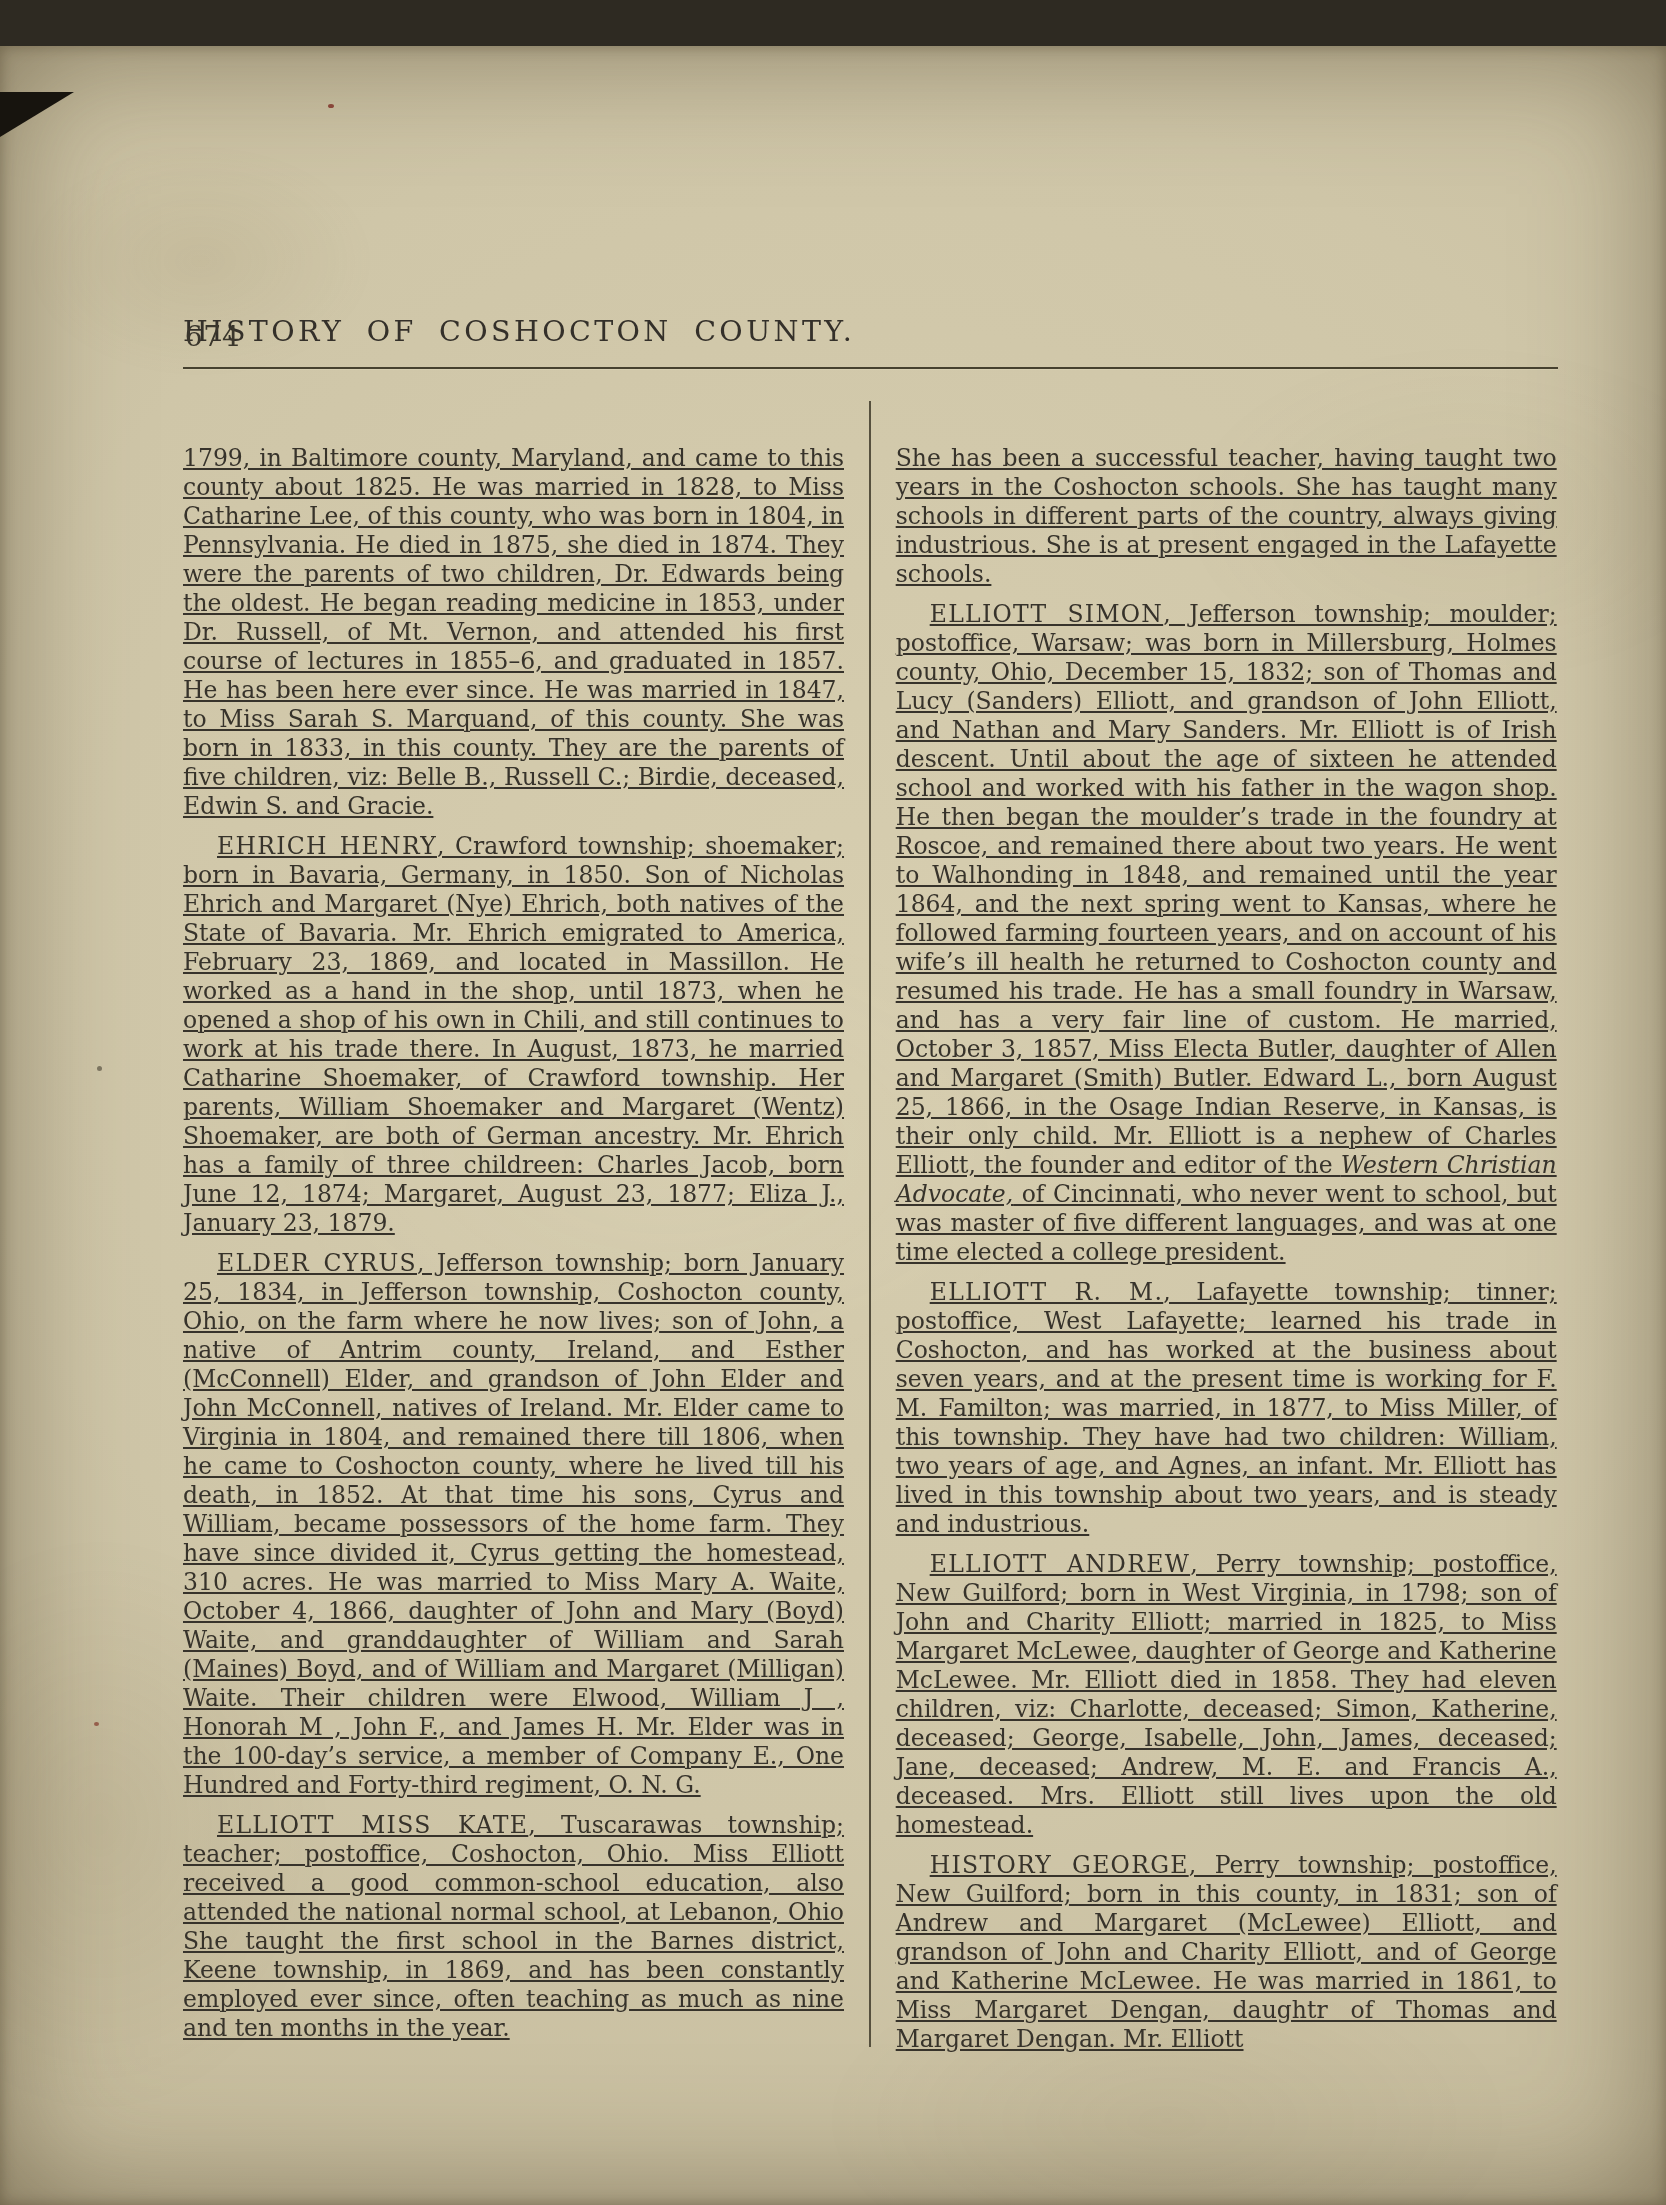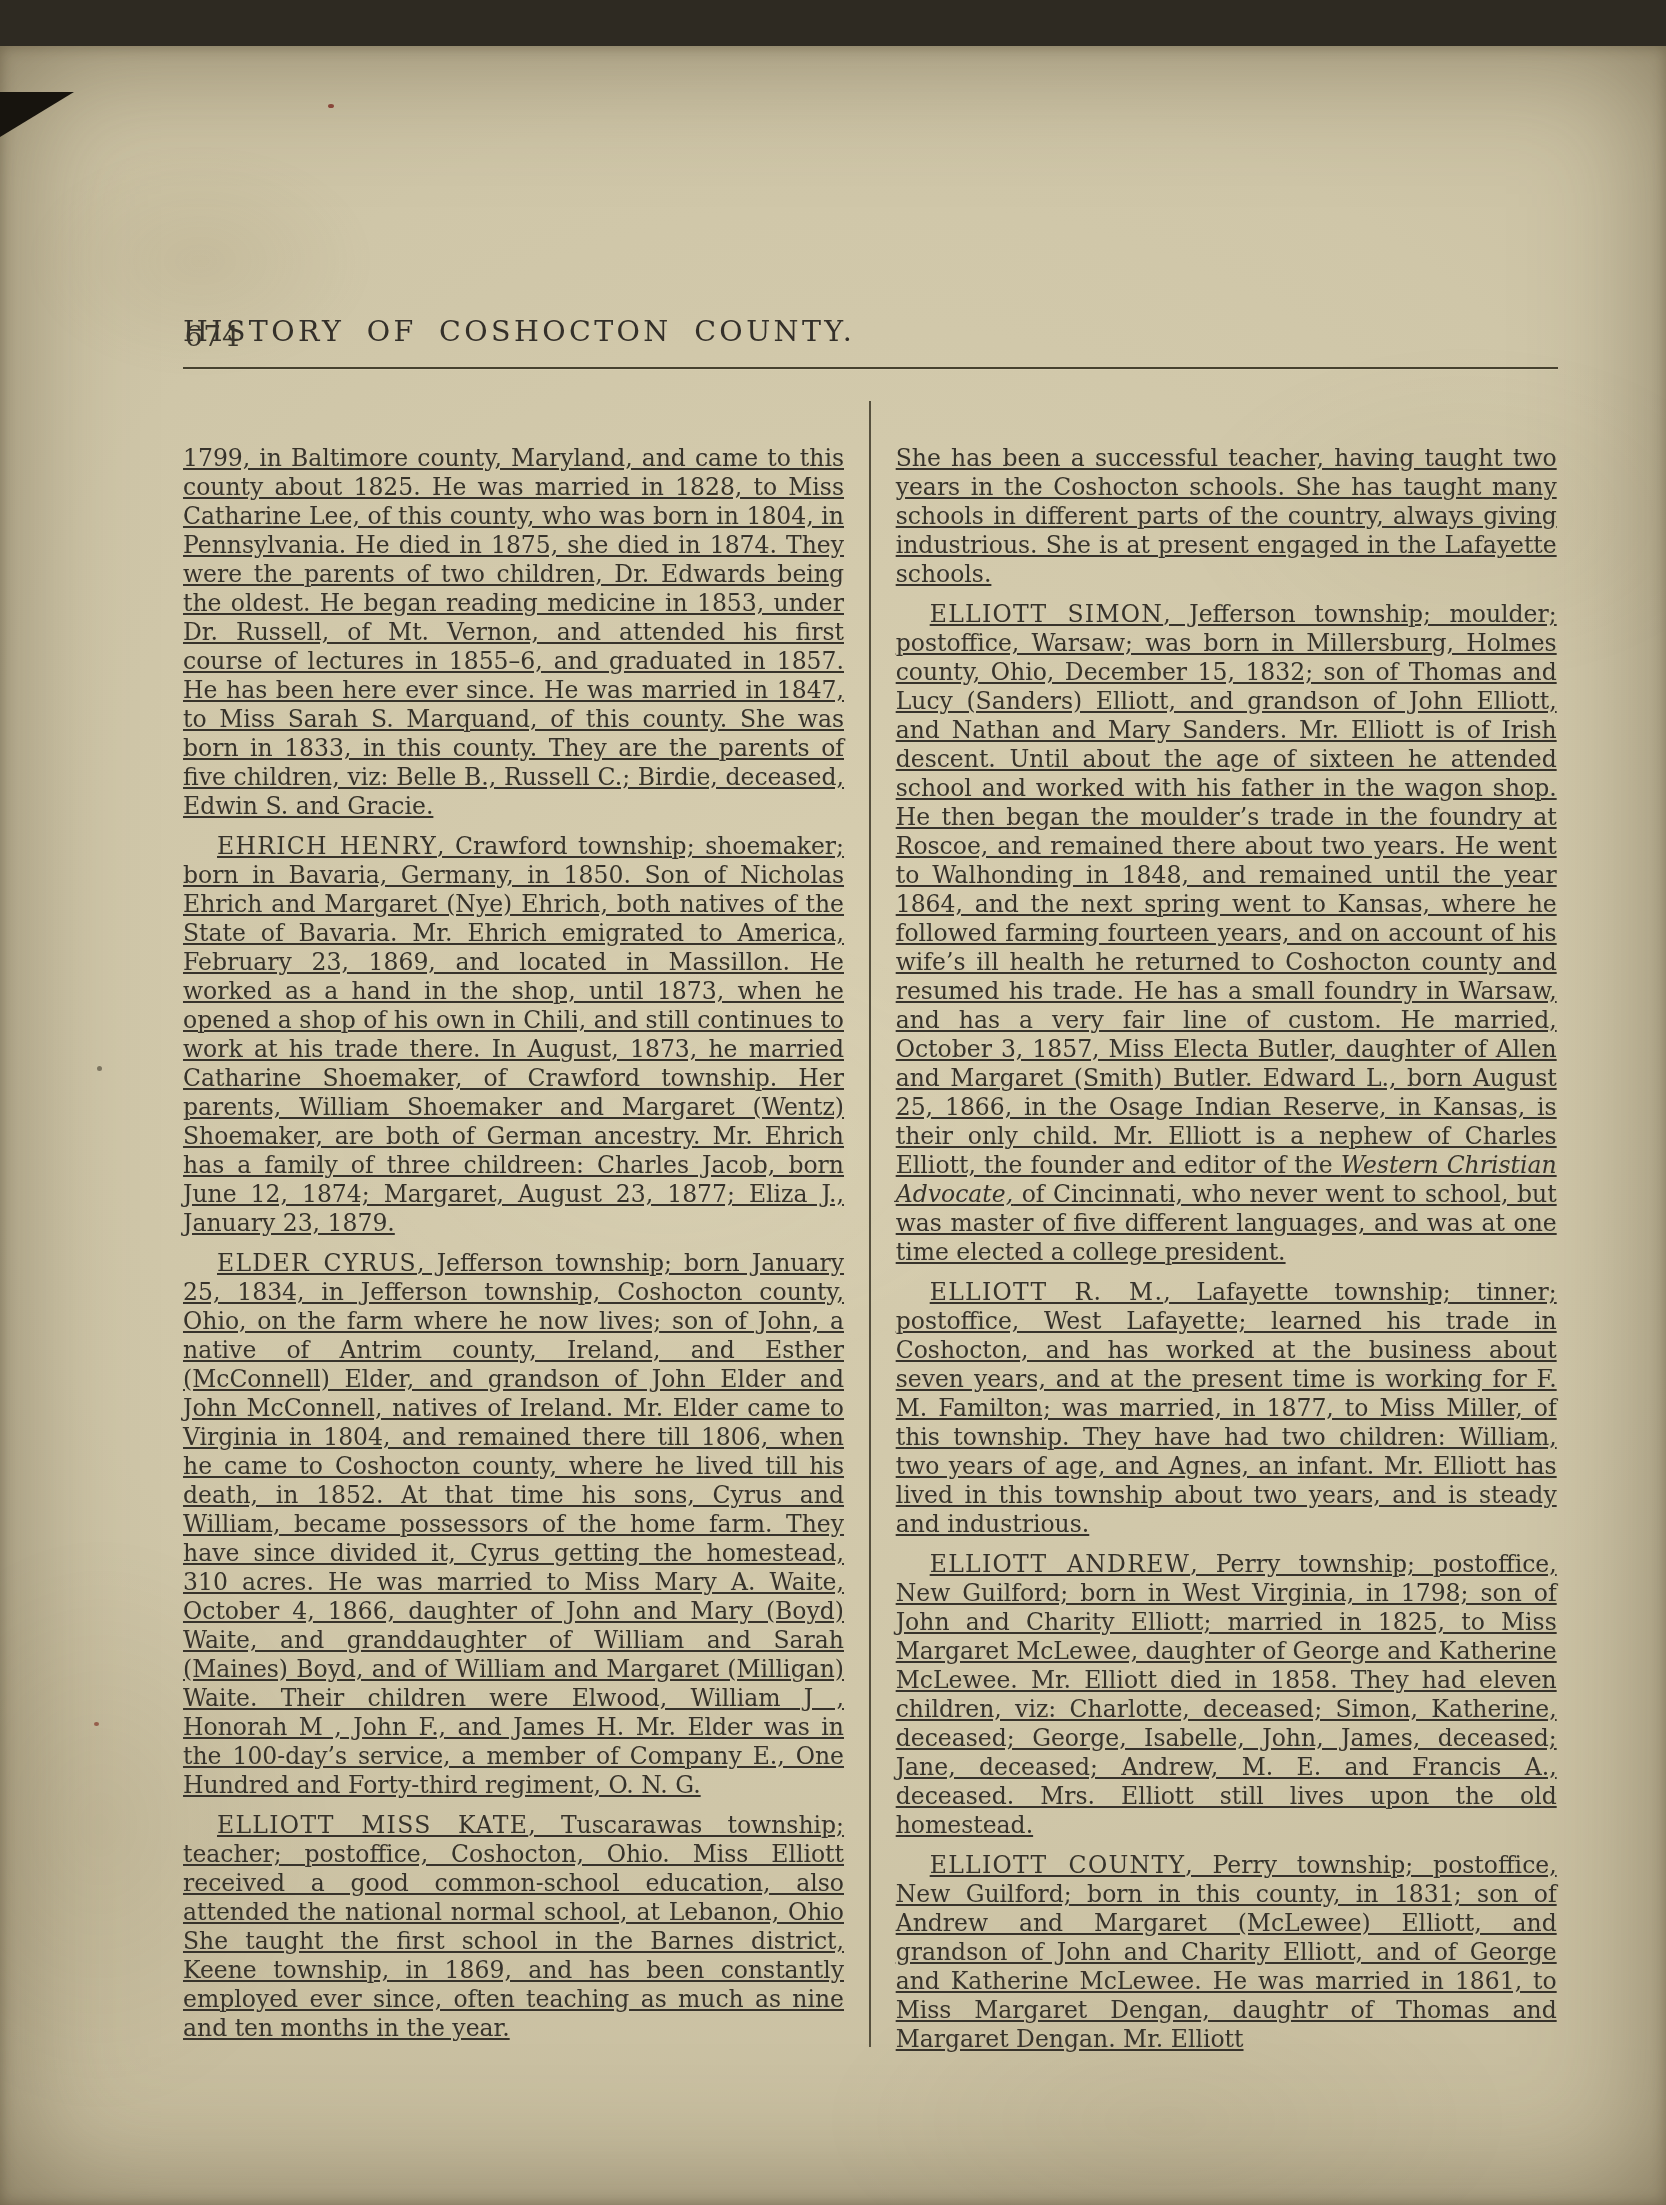--- a/index.html
+++ b/index.html
@@ -74,18 +74,18 @@
           <p class="para indent"><span class="lead">EHRICH HENRY</span><span>, Crawford township; shoemaker; born in Bavaria, Germany, in 1850. Son of Nicholas Ehrich and Margaret (Nye) Ehrich, both natives of the State of Bavaria. Mr. Ehrich emigrated to America, February 23, 1869, and located in Massillon. He worked as a hand in the shop, until 1873, when he opened a shop of his own in Chili, and still continues to work at his trade there. In August, 1873, he married Catharine Shoemaker, of Crawford township. Her parents, William Shoemaker and Margaret (Wentz) Shoemaker, are both of German ancestry. Mr. Ehrich has a family of three childreen: Charles Jacob, born June 12, 1874; Margaret, August 23, 1877; Eliza J., January 23, 1879.</span></p>
           <p class="para indent"><span class="lead">ELDER CYRUS</span><span>, Jefferson township; born January 25, 1834, in Jefferson township, Coshocton county, Ohio, on the farm where he now lives; son of John, a native of Antrim county, Ireland, and Esther (McConnell) Elder, and grandson of John Elder and John McConnell, natives of Ireland. Mr. Elder came to Virginia in 1804, and remained there till 1806, when he came to Coshocton county, where he lived till his death, in 1852. At that time his sons, Cyrus and William, became possessors of the home farm. They have since divided it, Cyrus getting the homestead, 310 acres. He was married to Miss Mary A. Waite, October 4, 1866, daughter of John and Mary (Boyd) Waite, and granddaughter of William and Sarah (Maines) Boyd, and of William and Margaret (Milligan) Waite. Their children were Elwood, William J , Honorah M , John F., and James H. Mr. Elder was in the 100-day’s service, a member of Company E., One Hundred and Forty-third regiment, O. N. G.</span></p>
           <p class="para indent"><span class="lead">ELLIOTT MISS KATE</span><span>, Tuscarawas township; teacher; postoffice, Coshocton, Ohio. Miss Elliott received a good common-school education, also attended the national normal school, at Lebanon, Ohio She taught the first school in the Barnes district, Keene township, in 1869, and has been constantly employed ever since, often teaching as much as nine and ten months in the year.</span></p>
         </div>
       <div class="divider"></div>
       <div class="column">
           <p class="para"><span>She has been a successful teacher, having taught two years in the Coshocton schools. She has taught many schools in different parts of the country, always giving industrious. She is at present engaged in the Lafayette schools.</span></p>
           <p class="para indent"><span class="lead">ELLIOTT SIMON</span><span>, Jefferson township; moulder; postoffice, Warsaw; was born in Millersburg, Holmes county, Ohio, December 15, 1832; son of Thomas and Lucy (Sanders) Elliott, and grandson of John Elliott, and Nathan and Mary Sanders. Mr. Elliott is of Irish descent. Until about the age of sixteen he attended school and worked with his father in the wagon shop. He then began the moulder’s trade in the foundry at Roscoe, and remained there about two years. He went to Walhonding in 1848, and remained until the year 1864, and the next spring went to Kansas, where he followed farming fourteen years, and on account of his wife’s ill health he returned to Coshocton county and resumed his trade. He has a small foundry in Warsaw, and has a very fair line of custom. He married, October 3, 1857, Miss Electa Butler, daughter of Allen and Margaret (Smith) Butler. Edward L., born August 25, 1866, in the Osage Indian Reserve, in Kansas, is their only child. Mr. Elliott is a nephew of Charles Elliott, the founder and editor of the </span><span class="italic">Western Christian Advocate,</span><span> of Cincinnati, who never went to school, but was master of five different languages, and was at one time elected a college president.</span></p>
           <p class="para indent"><span class="lead">ELLIOTT R. M.</span><span>, Lafayette township; tinner; postoffice, West Lafayette; learned his trade in Coshocton, and has worked at the business about seven years, and at the present time is working for F. M. Familton; was married, in 1877, to Miss Miller, of this township. They have had two children: William, two years of age, and Agnes, an infant. Mr. Elliott has lived in this township about two years, and is steady and industrious.</span></p>
           <p class="para indent"><span class="lead">ELLIOTT ANDREW</span><span>, Perry township; postoffice, New Guilford; born in West Virginia, in 1798; son of John and Charity Elliott; married in 1825, to Miss Margaret McLewee, daughter of George and Katherine McLewee. Mr. Elliott died in 1858. They had eleven children, viz: Charlotte, deceased; Simon, Katherine, deceased; George, Isabelle, John, James, deceased; Jane, deceased; Andrew, M. E. and Francis A., deceased. Mrs. Elliott still lives upon the old homestead.</span></p>
-          <p class="para indent"><span class="lead">ELLIOTT COUNTY</span><span>, Perry township; postoffice, New Guilford; born in this county, in 1831; son of Andrew and Margaret (McLewee) Elliott, and grandson of John and Charity Elliott, and of George and Katherine McLewee. He was married in 1861, to Miss Margaret Dengan, daughtr of Thomas and Margaret Dengan. Mr. Elliott</span></p>
+          <p class="para indent"><span class="lead">HISTORY GEORGE</span><span>, Perry township; postoffice, New Guilford; born in this county, in 1831; son of Andrew and Margaret (McLewee) Elliott, and grandson of John and Charity Elliott, and of George and Katherine McLewee. He was married in 1861, to Miss Margaret Dengan, daughtr of Thomas and Margaret Dengan. Mr. Elliott</span></p>
         </div>
     </div>
   </div>
 </div>
 
 
 </body></html>

